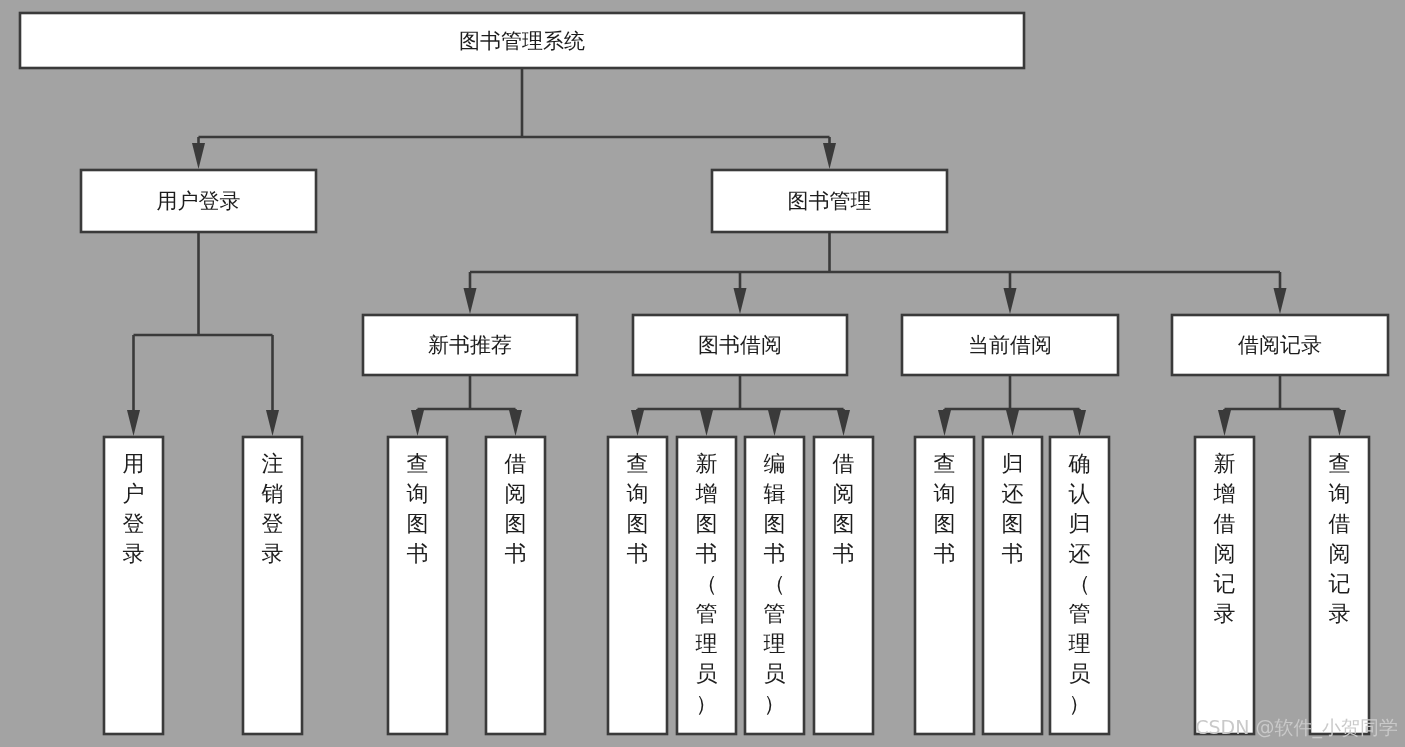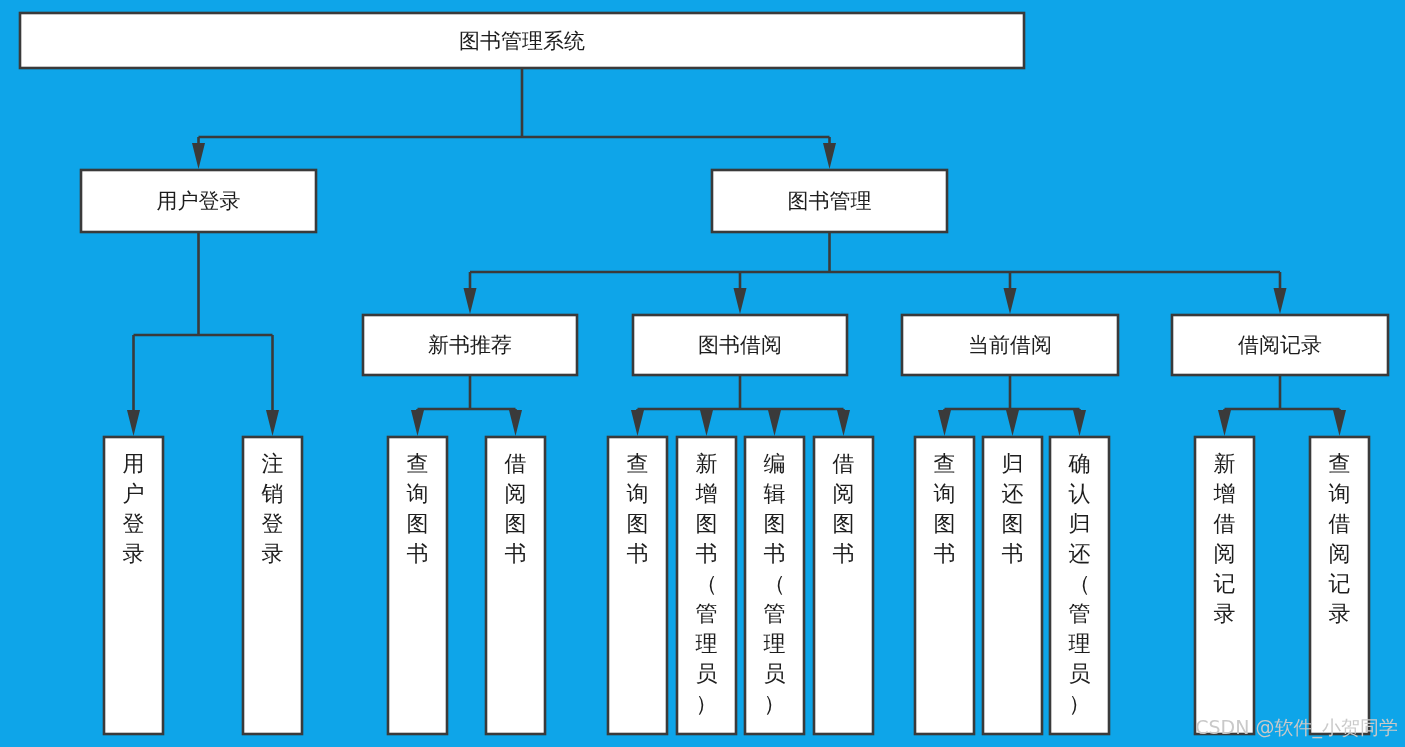--- a/index.html
+++ b/index.html
@@ -12,21 +12,21 @@
     width: 1405px;
     height: 747px;
     font-family: "DejaVu Sans", "Liberation Sans", sans-serif;
     overflow: hidden;
     position: relative;
   }
   #diagram-root {
     position: relative;
     width: 1405px;
     height: 747px;
-    background: #0ea5e9;
+    background: #a3a3a3;
   }
   svg.diagram-canvas {
     position: absolute;
     top: 0;
     left: 0;
     width: 1405px;
     height: 747px;
     display: block;
   }
   .node-box {

